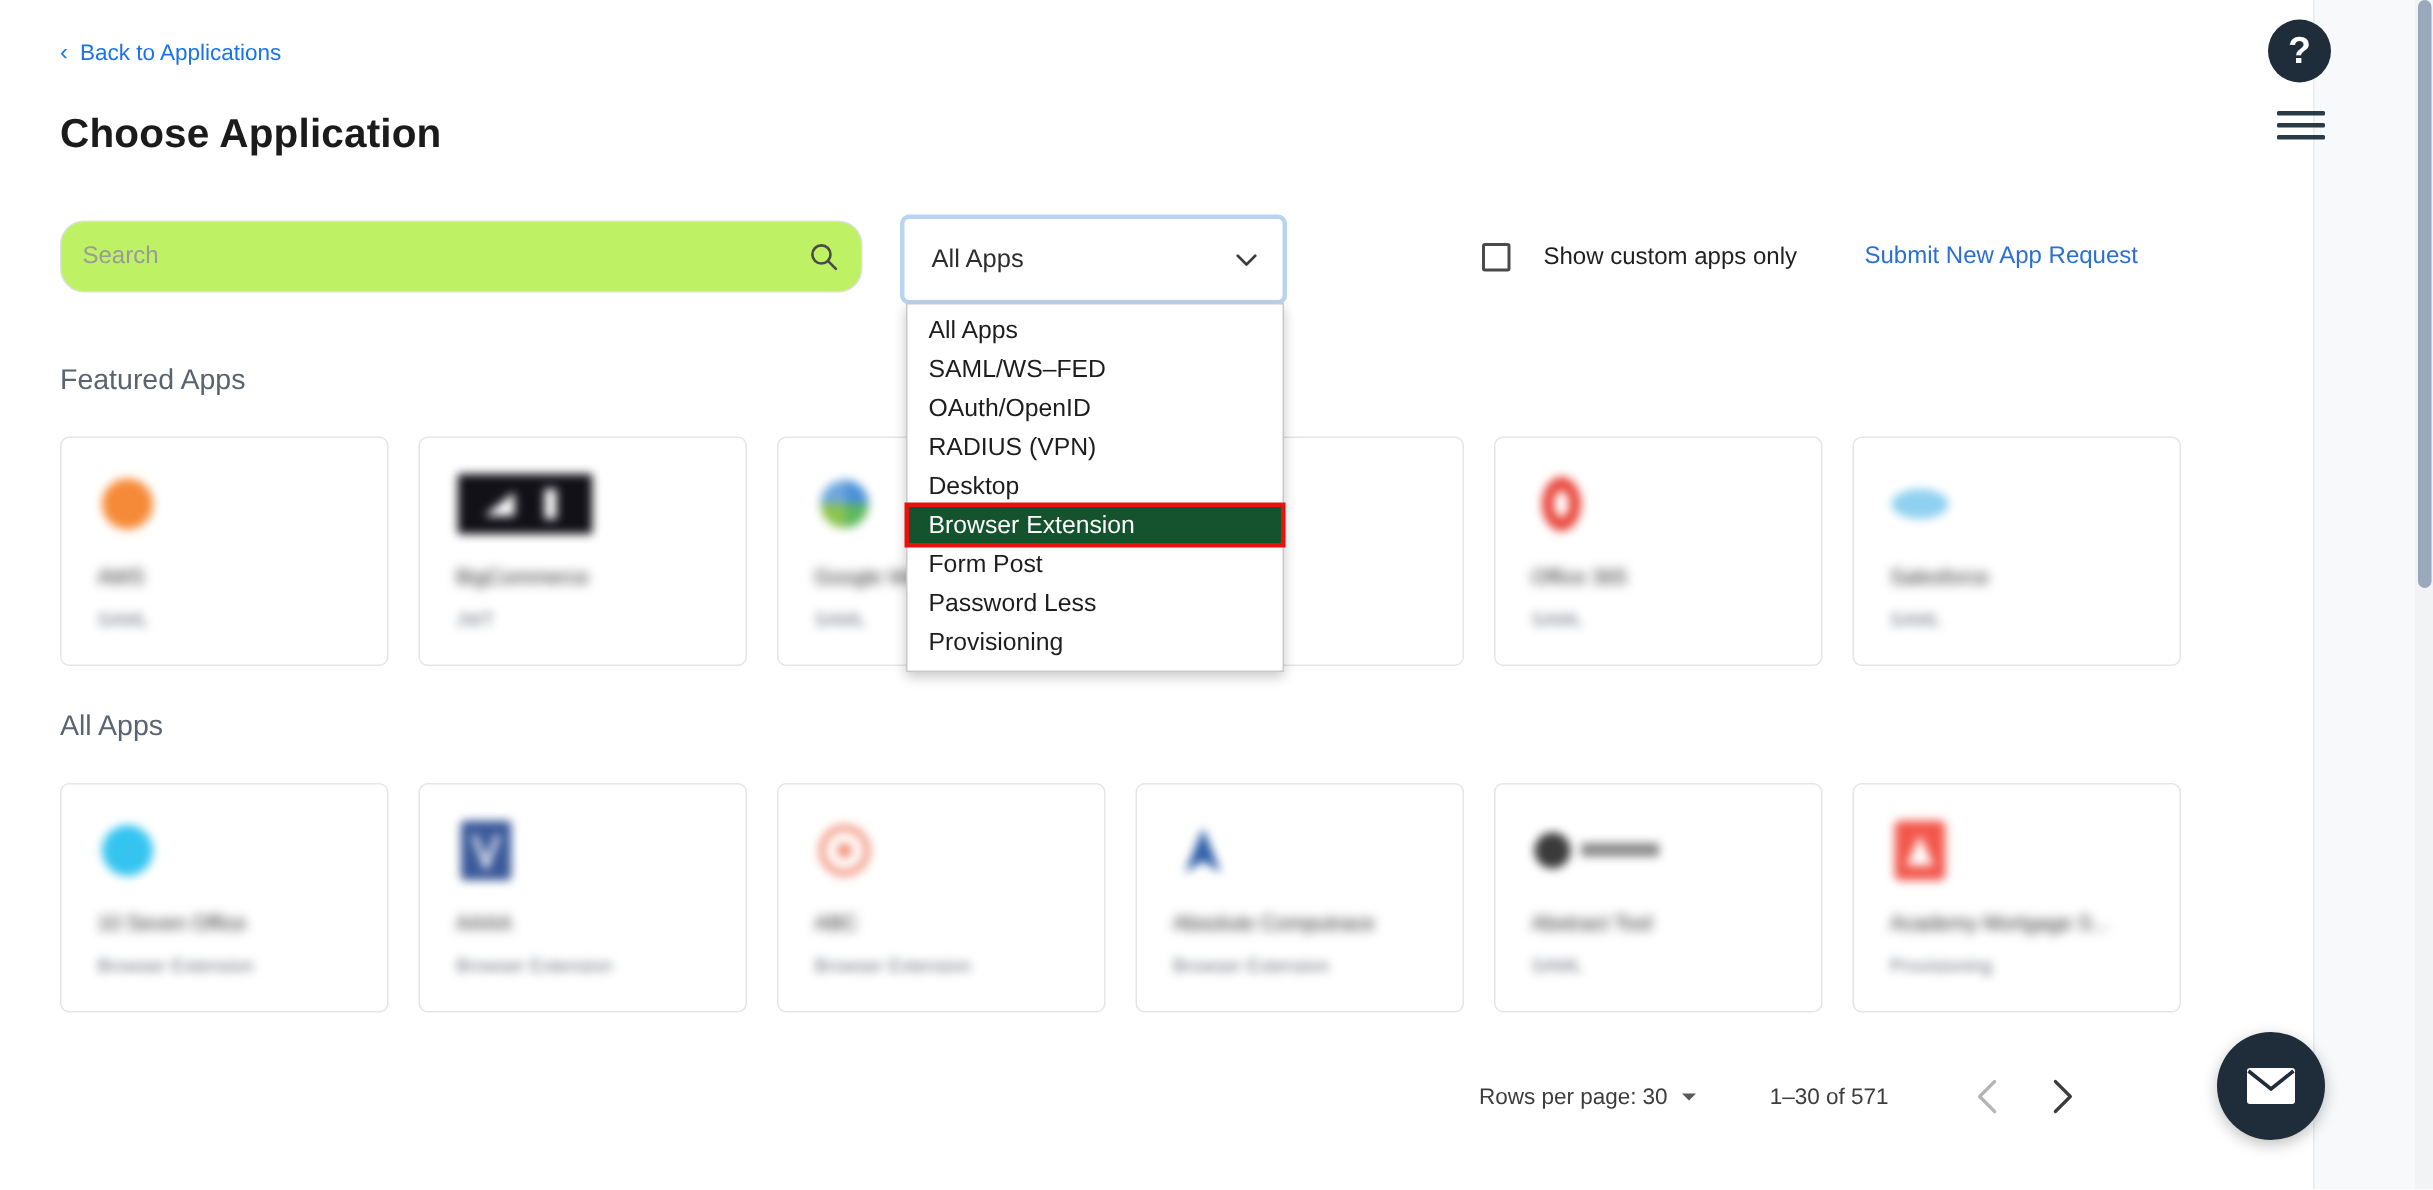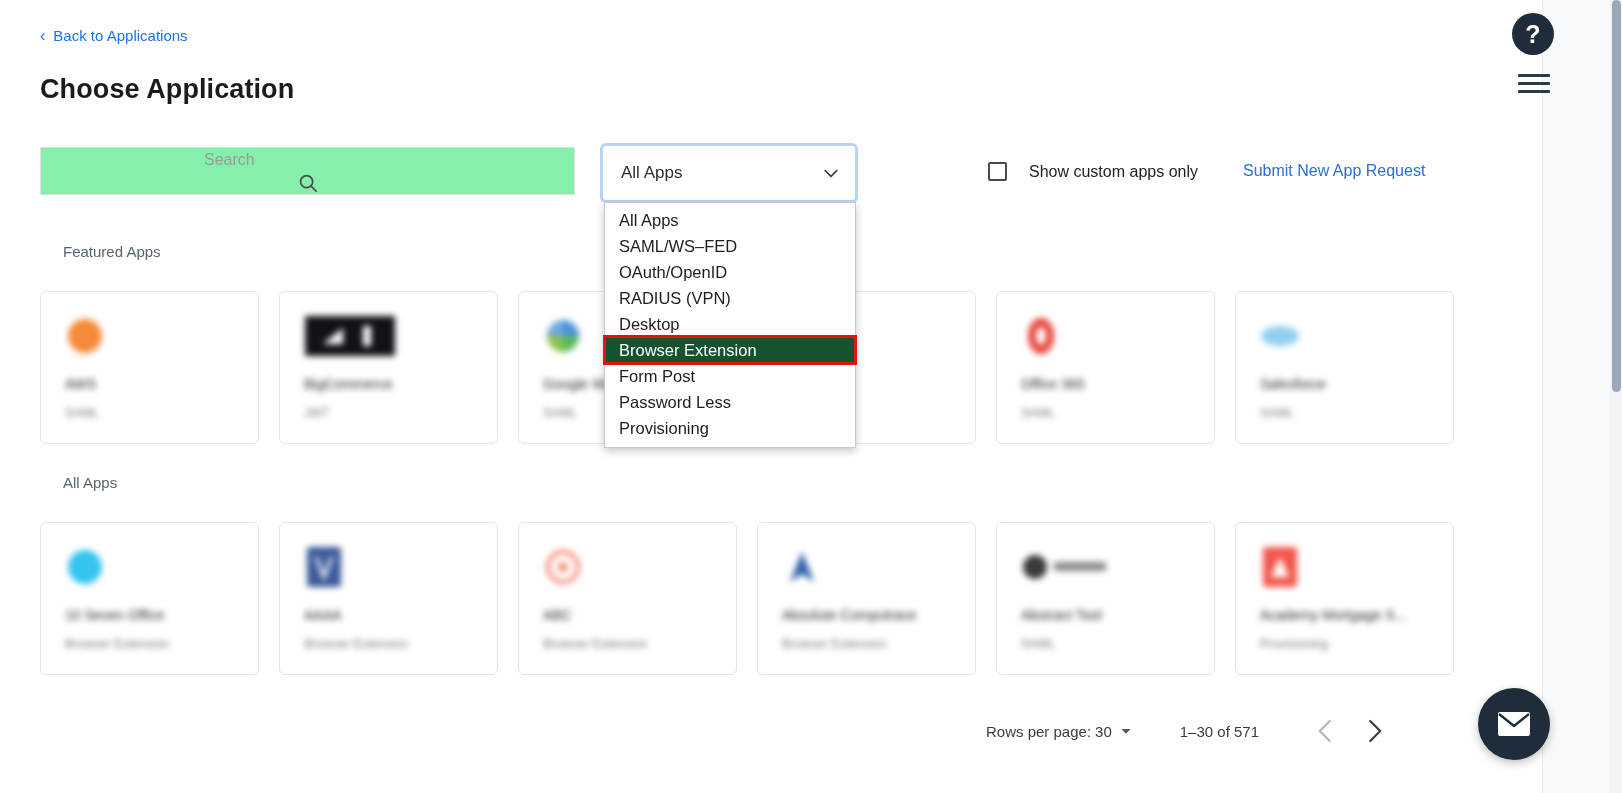--- a/index.html
+++ b/index.html
@@ -72,23 +72,23 @@
 
   .page-title {
     position: absolute; left: 40px; top: 74px;
     font-size: 27px; font-weight: bold; color: #1b1b1b; letter-spacing: .1px;
   }
 
   
   .search-box {
     position: absolute; left: 40px; top: 147px;
     width: 535px; height: 48px;
-    border: 1px solid #dcdfe3; border-radius: 1px;
-    background: #86efac;
-    display: flex; align-items: center; padding: 0 14px; flex-direction: column;
+    border: 1px solid #dcdfe3; border-radius: 16px;
+    background: #bef264;
+    display: flex; align-items: center; padding: 0 14px;
   }
   .search-input {
     flex: 1; border: none; outline: none; font-size: 16px;
     color: #333; background: transparent;
     font-family: "Liberation Sans", sans-serif;
   }
   .search-input::placeholder { color: #9a9a9a; }
   .search-icon { width: 22px; height: 22px; flex: none; cursor: pointer; }
 
   
@@ -133,21 +133,21 @@
   }
   .custom-only-label { font-size: 16px; color: #1f1f1f; }
   .submit-link {
     position: absolute; left: 1243px; top: 162px;
     font-size: 16px; color: #2b6fd4; font-weight: 500; cursor: pointer;
   }
 
   
   .section-title {
     position: absolute; left: 40px;
-    font-size: 15px; color: #5a6470; margin-left: 23px;
+    font-size: 19px; color: #5a6470;
   }
   .st-featured { top: 243px; }
   .st-all { top: 474px; }
 
   .grid {
     position: absolute; left: 40px; width: 1420px;
     display: grid; grid-template-columns: repeat(6, 219px);
     gap: 0 20px;
   }
   .grid-featured { top: 291px; }

